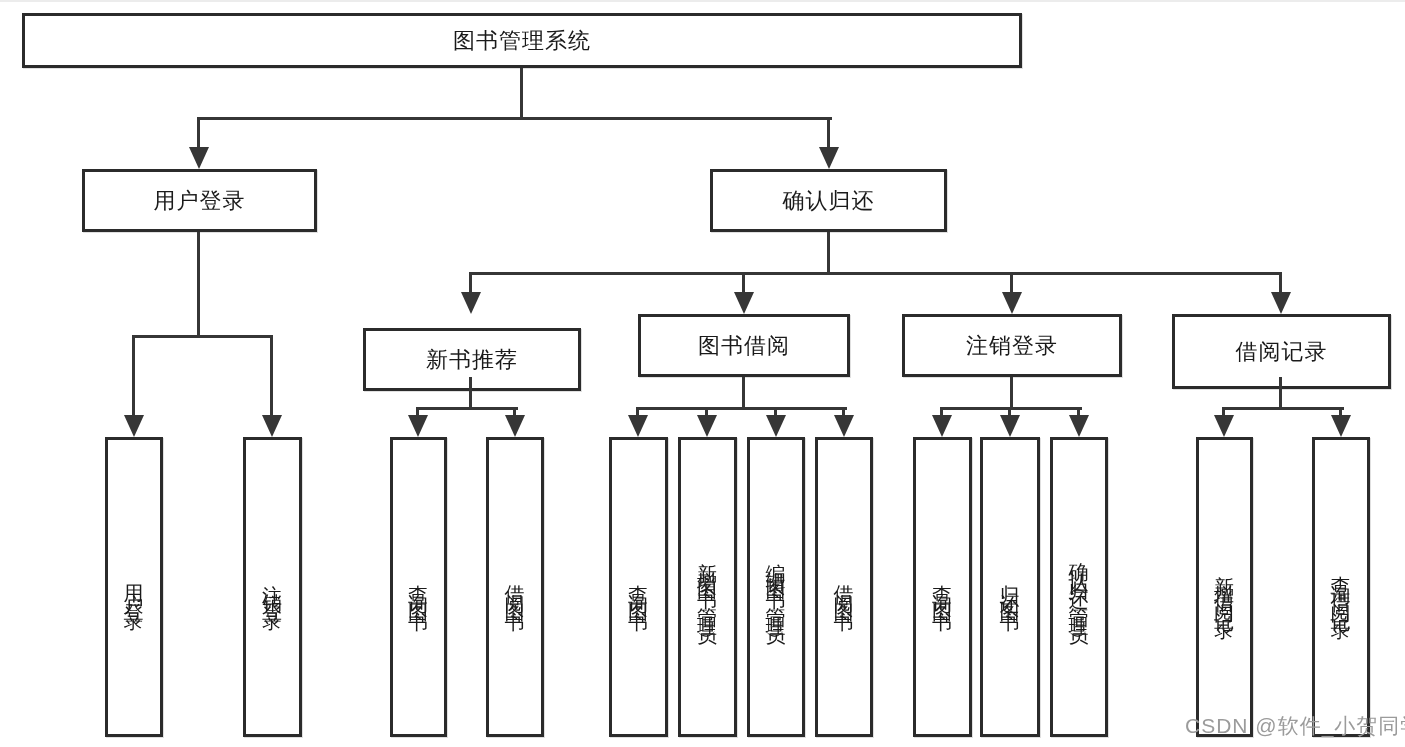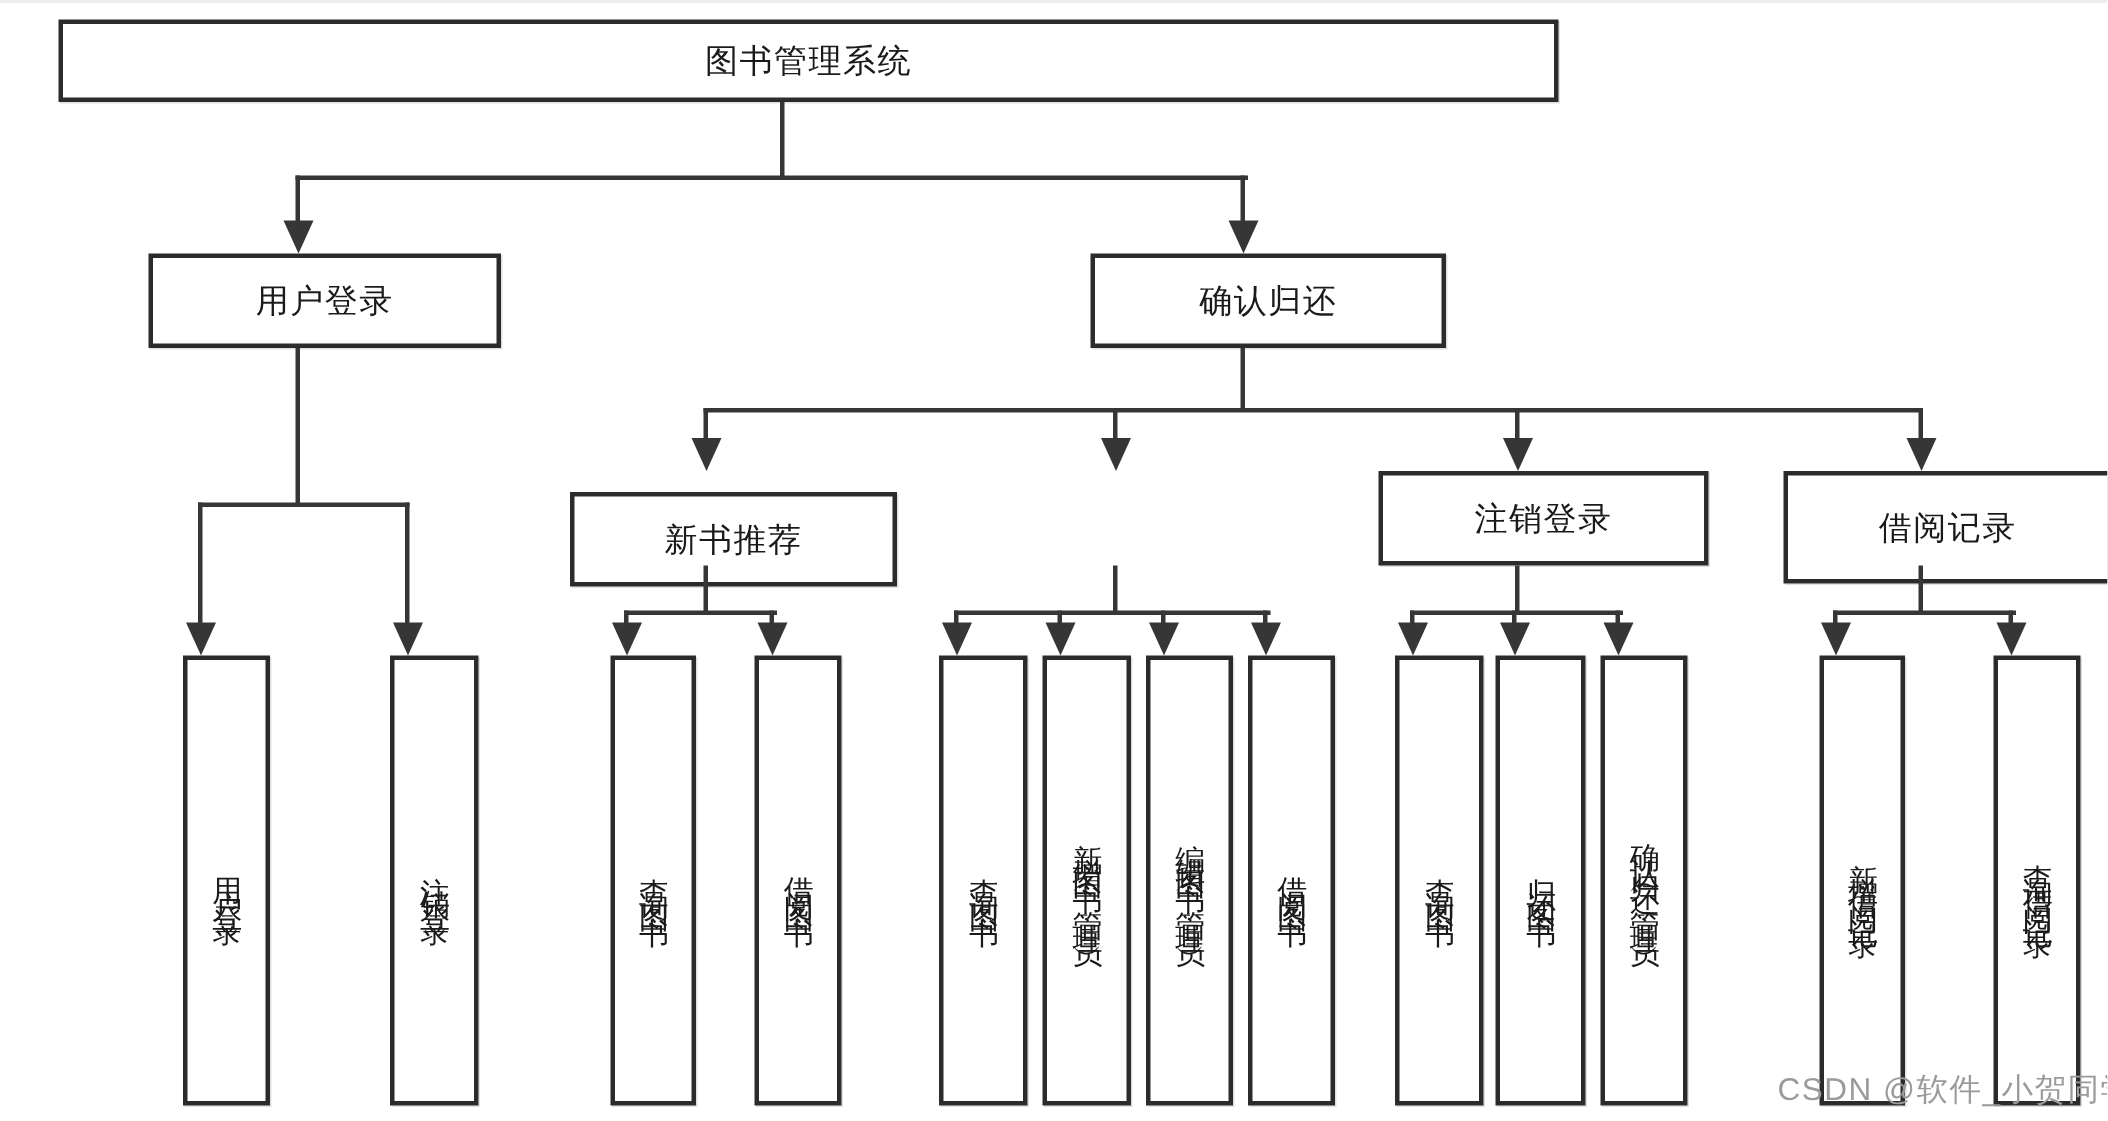--- a/index.html
+++ b/index.html
@@ -13,21 +13,20 @@
   .stage{
     position:relative;width:1405px;height:747px;background:var(--background);
     font-family:"Liberation Sans","DejaVu Sans",sans-serif;color:var(--text);
     overflow:hidden;
   }
   .topline{position:absolute;left:0;top:0;width:100%;height:2px;background:#ececec;}
   .box{
     position:absolute;box-sizing:border-box;border:3px solid var(--box-border);
     background:#fff;display:flex;align-items:center;justify-content:center;
     box-shadow:1px 1px 0 rgba(0,0,0,0.12);
-    margin-left:17px;
   }
   .box .lbl{font-size:22px;letter-spacing:1px;white-space:nowrap;}
   .box.v .lbl{
     writing-mode:vertical-rl;text-orientation:mixed;
     font-size:20px;letter-spacing:9px;line-height:1;white-space:normal;
   }
   .vline{position:absolute;width:3px;background:var(--line);}
   .hline{position:absolute;height:3px;background:var(--line);}
   .arrow{
     position:absolute;width:0;height:0;
@@ -76,20 +75,23 @@
   <div class="arrow" style="left:461px;top:292px"></div>
   <div class="vline" style="left:742px;top:272px;height:24px"></div>
   <div class="arrow" style="left:734px;top:292px"></div>
   <div class="vline" style="left:1010px;top:272px;height:24px"></div>
   <div class="arrow" style="left:1002px;top:292px"></div>
   <div class="vline" style="left:1279px;top:272px;height:24px"></div>
   <div class="arrow" style="left:1271px;top:292px"></div>
 
   <div class="box" style="left:363px;top:328px;width:218px;height:63px">
     <span class="lbl">新书推荐</span>
+  </div>
+  <div class="box" style="left:638px;top:314px;width:212px;height:63px">
+    <span class="lbl">图书借阅</span>
   </div>
   <div class="box" style="left:902px;top:314px;width:220px;height:63px">
     <span class="lbl">注销登录</span>
   </div>
   <div class="box" style="left:1172px;top:314px;width:219px;height:75px">
     <span class="lbl">借阅记录</span>
   </div>
 
   <div class="vline" style="left:469px;top:377px;height:33px"></div>
   <div class="hline" style="left:416px;top:407px;width:102px"></div>

